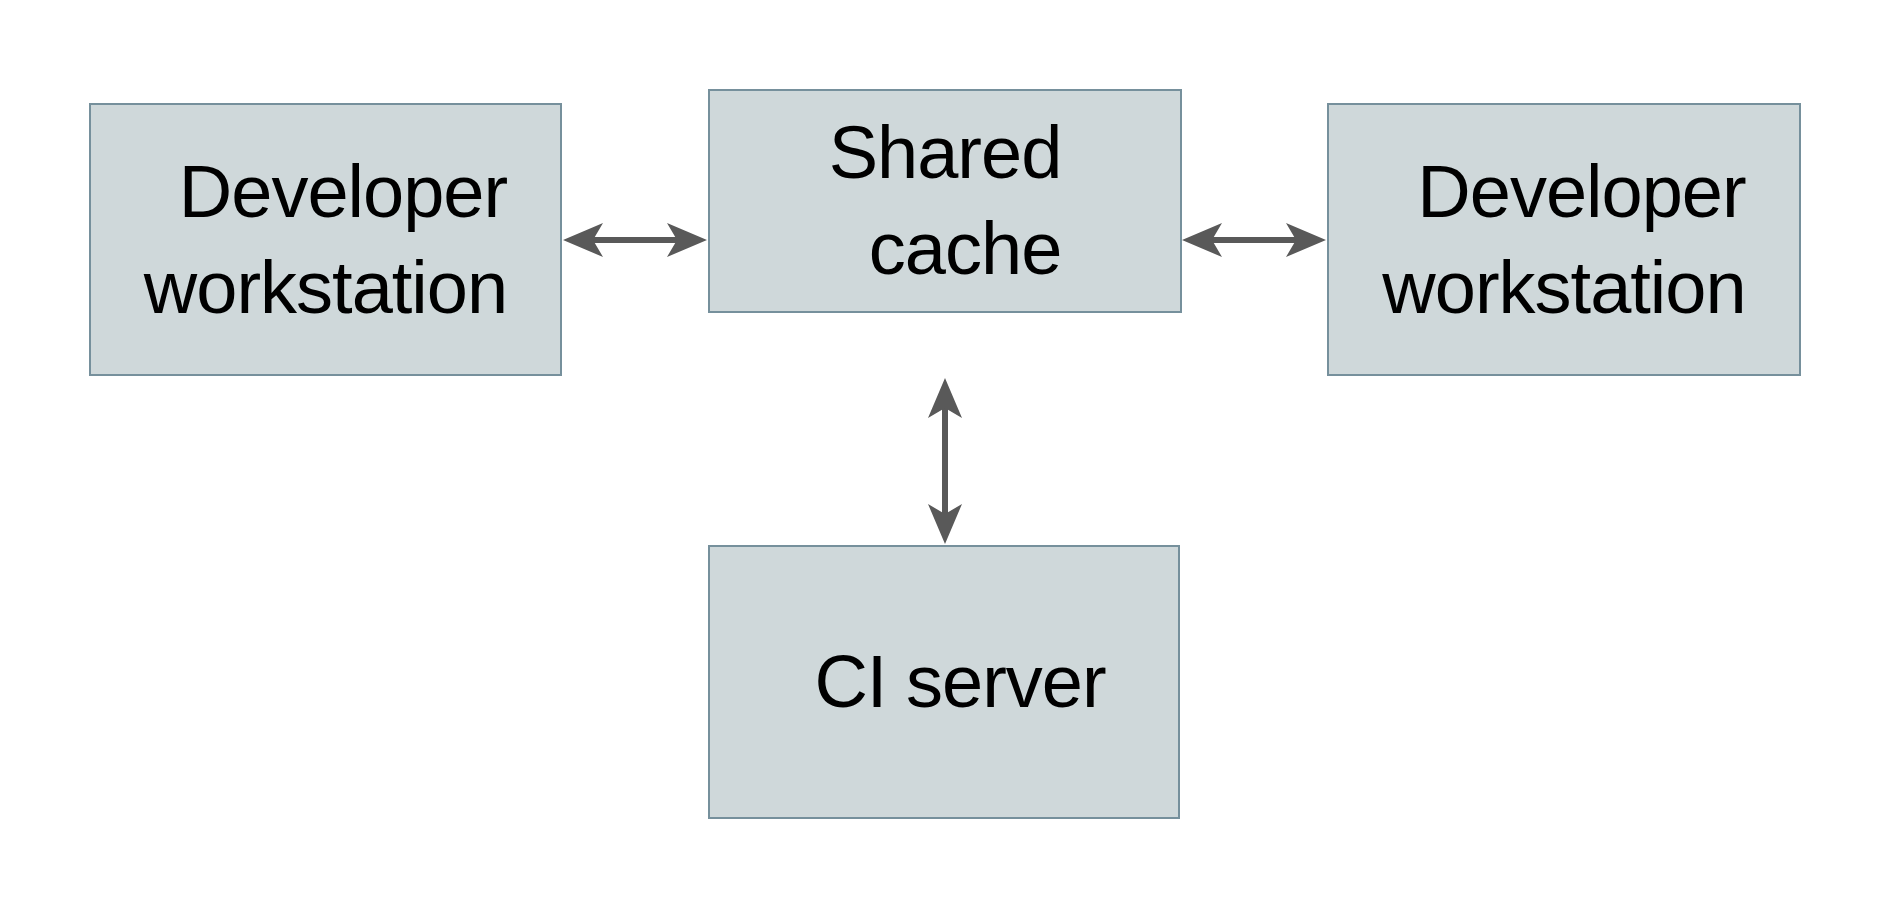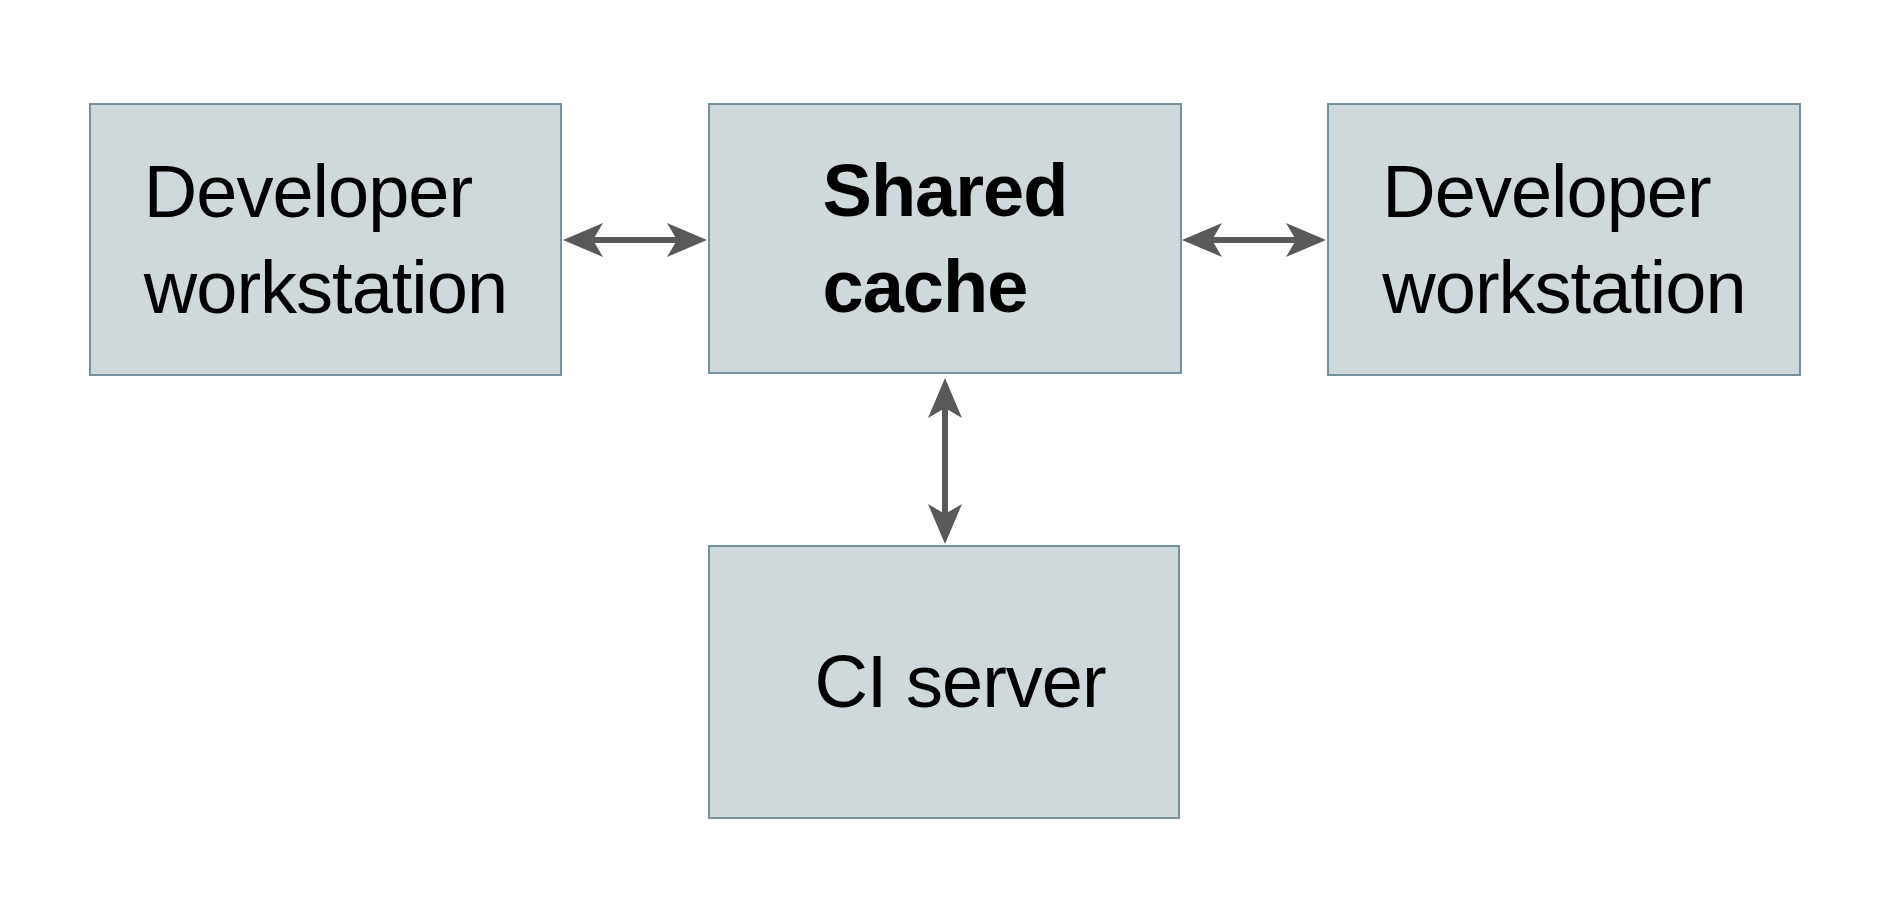--- a/index.html
+++ b/index.html
@@ -16,29 +16,29 @@
     font-family: "Liberation Sans", sans-serif;
   }
   .node {
     position: absolute;
     box-sizing: border-box;
     background: #cfd8da;
     border: 2px solid #76909c;
     display: flex;
     align-items: center;
     justify-content: center;
-    text-align: left;
+    text-align: right;
     color: #000000;
     font-size: 74px;
     line-height: 96px;
     letter-spacing: -1px;
     white-space: pre-line;
   }
   #node-dev-left   { left: 89px;   top: 103px; width: 473px; height: 273px; }
-  #node-cache      { left: 708px;  top: 103px; width: 474px; height: 271px; font-weight: bold; }
+  #node-cache      { left: 708px;  top: 89px; width: 474px; height: 224px; }
   #node-dev-right  { left: 1327px; top: 103px; width: 474px; height: 273px; }
   #node-ci         { left: 708px;  top: 545px; width: 472px; height: 274px; padding-left: 32px; }
   .edge { position: absolute; color: #595959; }
   #edge-left-cache  { left: 561px;  top: 210px; }
   #edge-cache-right { left: 1180px; top: 210px; }
   #edge-cache-ci    { left: 915px;  top: 376px; }
 </style>
 </head>
 <body>
 

